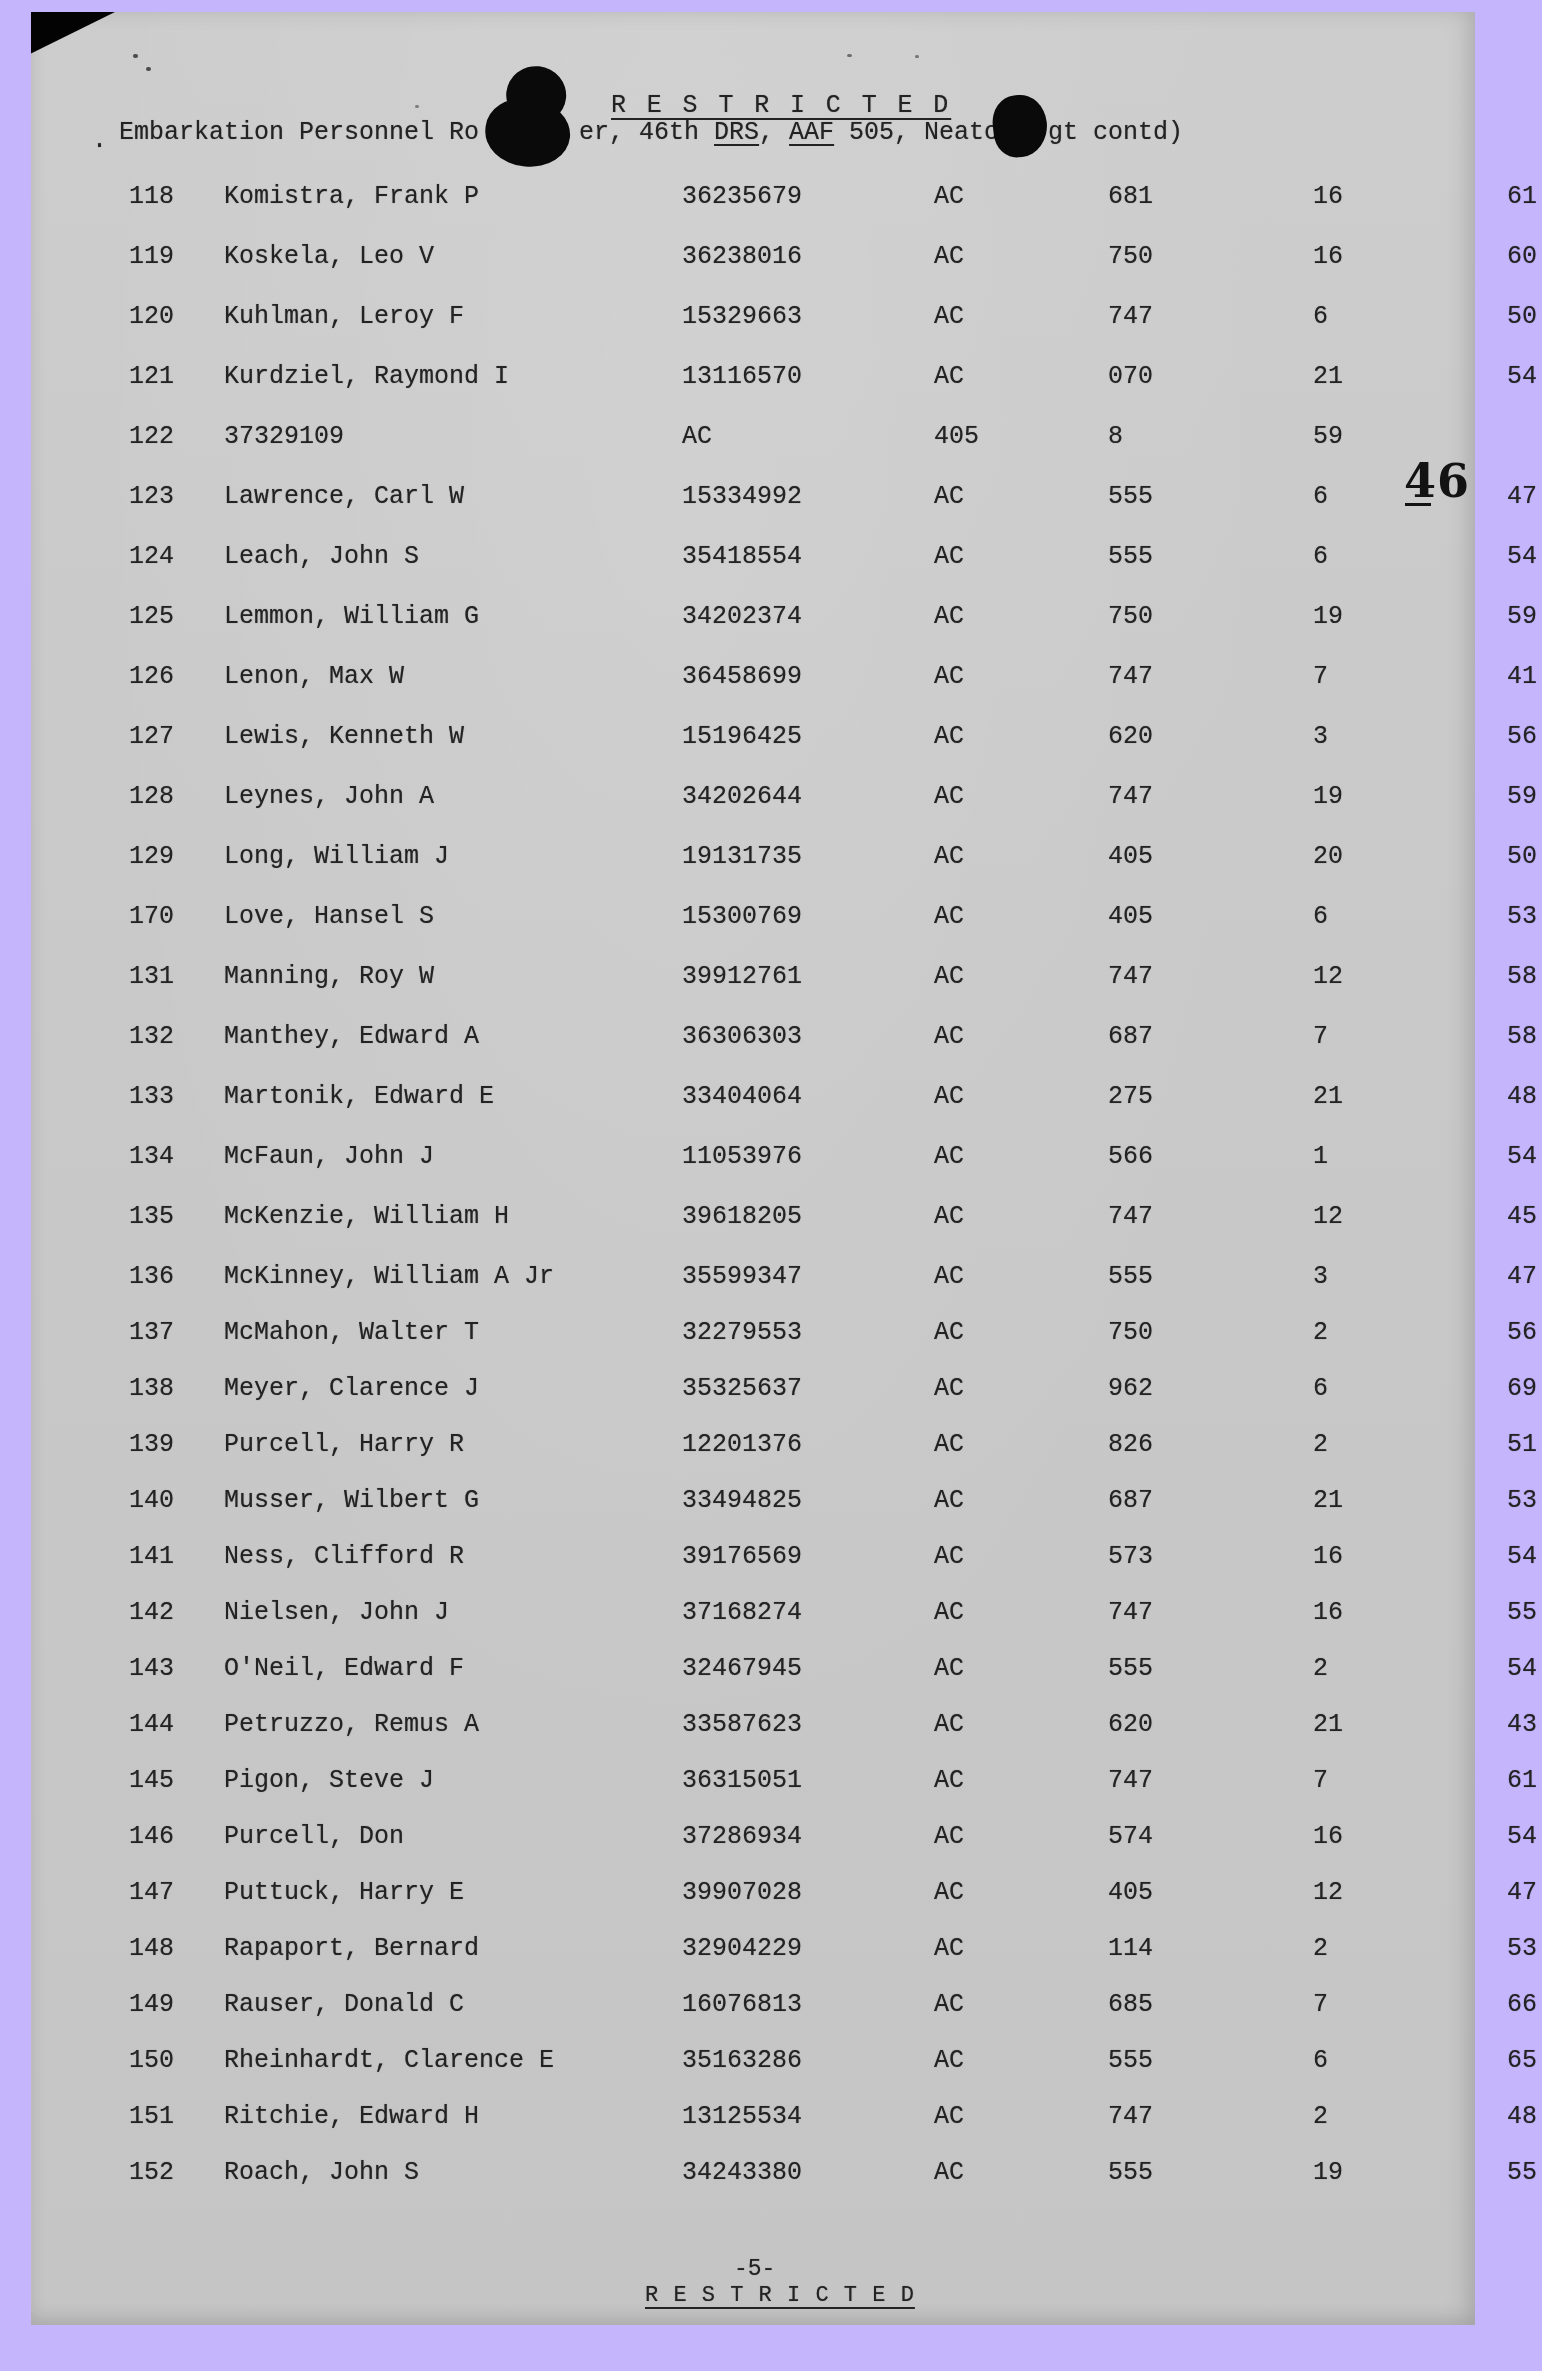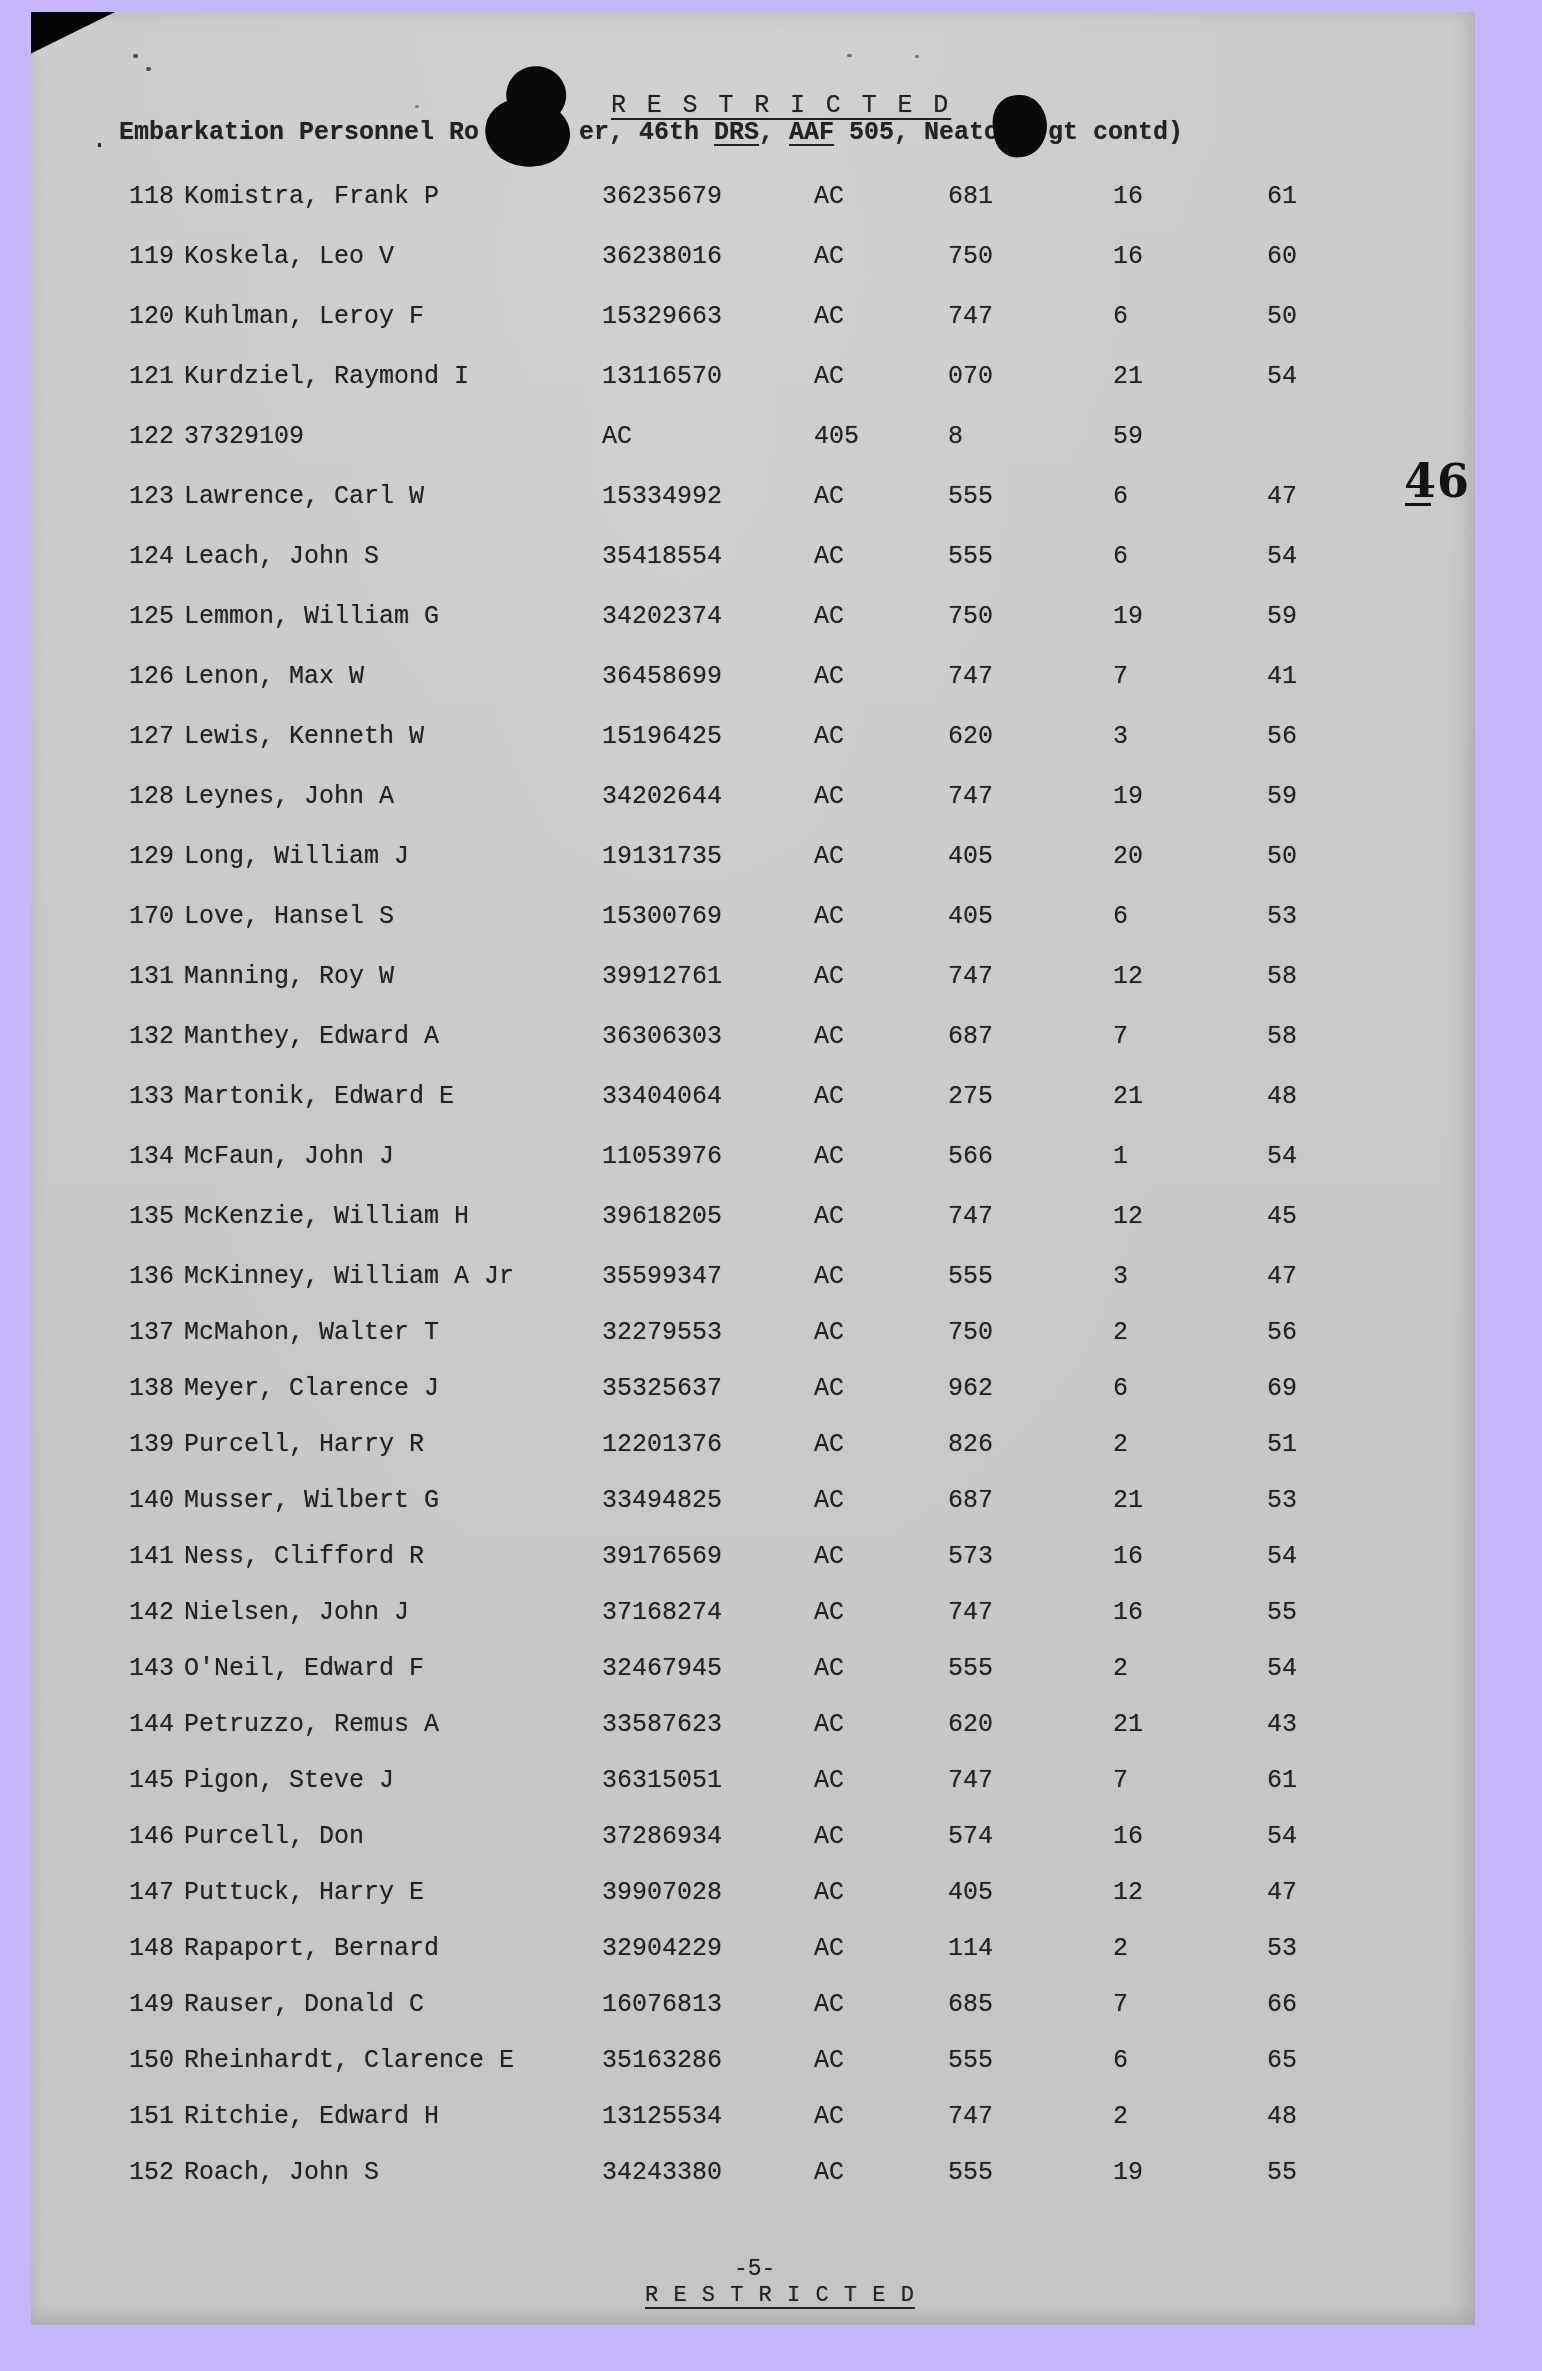--- a/index.html
+++ b/index.html
@@ -23,40 +23,40 @@
     background:#030303;
     clip-path:polygon(0 0,100% 0,0 100%);
   }
   .ink{color:#232323;text-shadow:0 0 1px rgba(20,20,20,.45);}
   .classification{
     position:absolute;font-size:25px;letter-spacing:2.9px;white-space:pre;
     text-decoration:underline;text-underline-offset:5.8px;text-decoration-thickness:1.9px;
   }
   .classification.top{left:580px;top:79px;}
   .classification.bottom{left:614px;top:2271px;font-size:22px;letter-spacing:1px;}
-  .title-line span.abs{position:absolute;top:106px;font-size:25px;white-space:pre;font-weight:bold;}
+  .title-line span.abs{position:absolute;top:106px;font-size:25px;white-space:pre;}
   .title-dot{position:absolute;left:61px;top:114px;font-size:25px;}
   .seg-a{left:88px;}
   .seg-b{left:548px;}
   .seg-c{left:1017px;}
   .uline{text-decoration:underline;text-underline-offset:4.8px;text-decoration-thickness:1.9px;margin-top:9px;}
   .blob{position:absolute;}
   .blob-1{left:454px;top:54px;width:97px;height:100px;transform:rotate(6deg);}
   .blob-1::before{content:"";position:absolute;left:19.3px;top:0;width:60px;height:58px;background:#0a0a0a;border-radius:50%;}
   .blob-1::after{content:"";position:absolute;left:1.9px;top:33px;width:85px;height:68px;background:#0a0a0a;border-radius:48% 52% 50% 50%;}
   .blob-2{left:962px;top:83px;width:54px;height:62px;background:#0a0a0a;border-radius:48% 52% 56% 44%;transform:rotate(-6deg);}
   .stamp{
     position:absolute;left:1373px;top:446px;
     font-family:"DejaVu Serif","Liberation Serif",serif;
     font-weight:bold;font-size:46px;line-height:1;color:#131313;
     letter-spacing:1px;
   }
   .stamp::after{content:"";position:absolute;left:1px;bottom:-2.9px;width:26px;height:3.9px;background:#131313;}
   .roster{position:absolute;left:98px;top:172px;width:1217px;}
-  .row{display:grid;grid-template-columns:55px 418px 212px 134px 165px 154px 58px;height:56px;}
+  .row{display:grid;grid-template-columns:55px 418px 212px 134px 165px 154px 58px;height:56px;gap:40px;}
   .row:nth-child(-n+18){height:60px;}
   .cell{font-size:25px;line-height:25px;white-space:pre;color:#232323;text-shadow:0 0 1px rgba(20,20,20,.45);}
   .page-number{position:absolute;left:703px;top:2244px;font-size:23px;}
   .speck{position:absolute;background:#2c2c2c;border-radius:50%;opacity:.8;}
   .speck.s1{left:102px;top:42px;width:4.8px;height:4.8px;}
   .speck.s2{left:115px;top:55px;width:4.8px;height:4.8px;}
   .speck.s3{left:816px;top:42px;width:4.8px;height:3.9px;opacity:.6;}
   .speck.s4{left:884px;top:43px;width:3.9px;height:3.9px;opacity:.55;}
   .speck.s5{left:384px;top:93px;width:3.9px;height:3.9px;opacity:.5;}
 </style>

